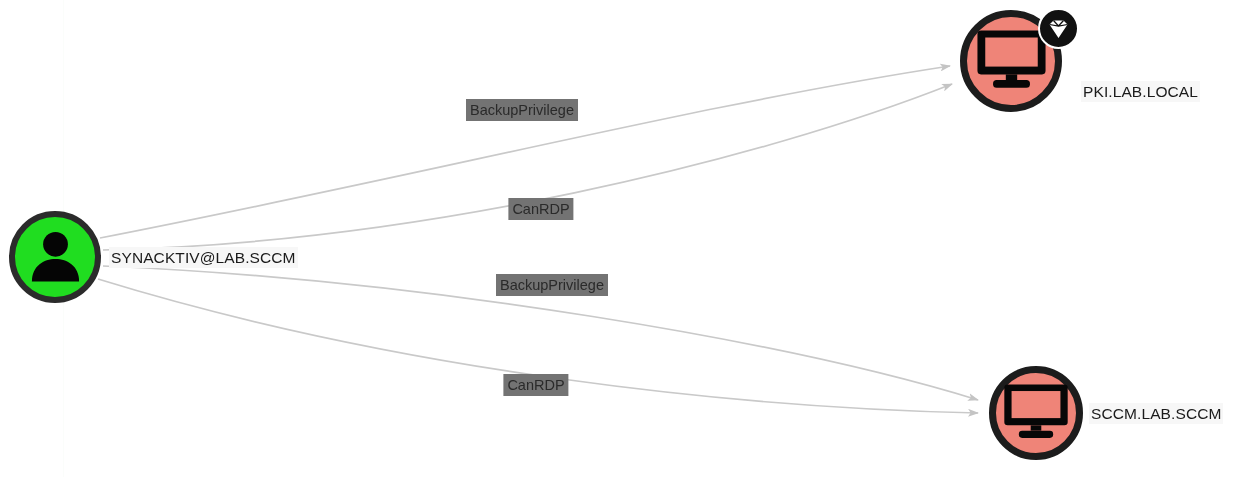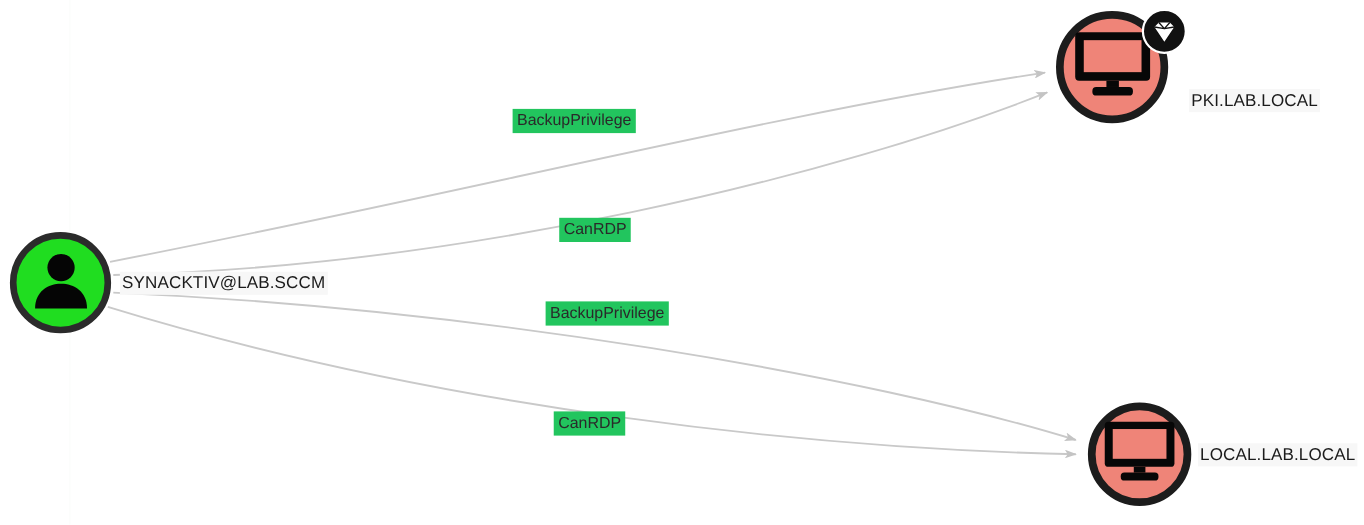--- a/index.html
+++ b/index.html
@@ -49,21 +49,21 @@
     background: #f7f7f7;
     letter-spacing: 0.1px;
     line-height: 19px;
     padding: 1px 2px;
   }
   .edge-label {
     position: absolute;
     white-space: nowrap;
     font-size: 14.5px;
     color: #2a2a2a;
-    background: #22c55e;
+    background: #737373;
     line-height: 18px;
     padding: 2px 4px;
     transform: translate(-50%, -50%);
   }
   .hv-badge {
     position: absolute;
     border-radius: 50%;
     background: #111111;
     border: 2px solid #ffffff;
     display: flex;
@@ -124,21 +124,21 @@
       </div>
       <div class="node-caption" style="left: 1081px; top: 52px; margin-top: 29px;">PKI.LAB.LOCAL</div>
       <div class="graph-node" style="left: 989px; top: 366px; width: 94px; height: 94px; background: rgb(239, 132, 120); border: 7px solid rgb(28, 28, 28);">
         <span class="node-glyph"><svg viewBox="0 0 100 86" width="66" height="57">
             <rect x="2" y="2" width="96" height="62" rx="5" fill="#070707"></rect>
             <rect x="13" y="12" width="74" height="41" fill="#ef8478"></rect>
             <rect x="42" y="64" width="16" height="8" fill="#070707"></rect>
             <rect x="24" y="72" width="52" height="11" rx="5" fill="#070707"></rect>
           </svg></span>
       </div>
-      <div class="node-caption" style="left: 1089px; top: 403px;">LOCAL.LAB.LOCAL</div>
+      <div class="node-caption" style="left: 1089px; top: 403px;">SCCM.LAB.SCCM</div>
     </div>
   <div id="label-layer">
       <div class="edge-label" style="left: 522px; top: 110px;">BackupPrivilege</div>
       <div class="edge-label" style="left: 541px; top: 209px;">CanRDP</div>
       <div class="edge-label" style="left: 552px; top: 285px;">BackupPrivilege</div>
       <div class="edge-label" style="left: 536px; top: 385px;">CanRDP</div>
     </div>
 
 </div>
 

